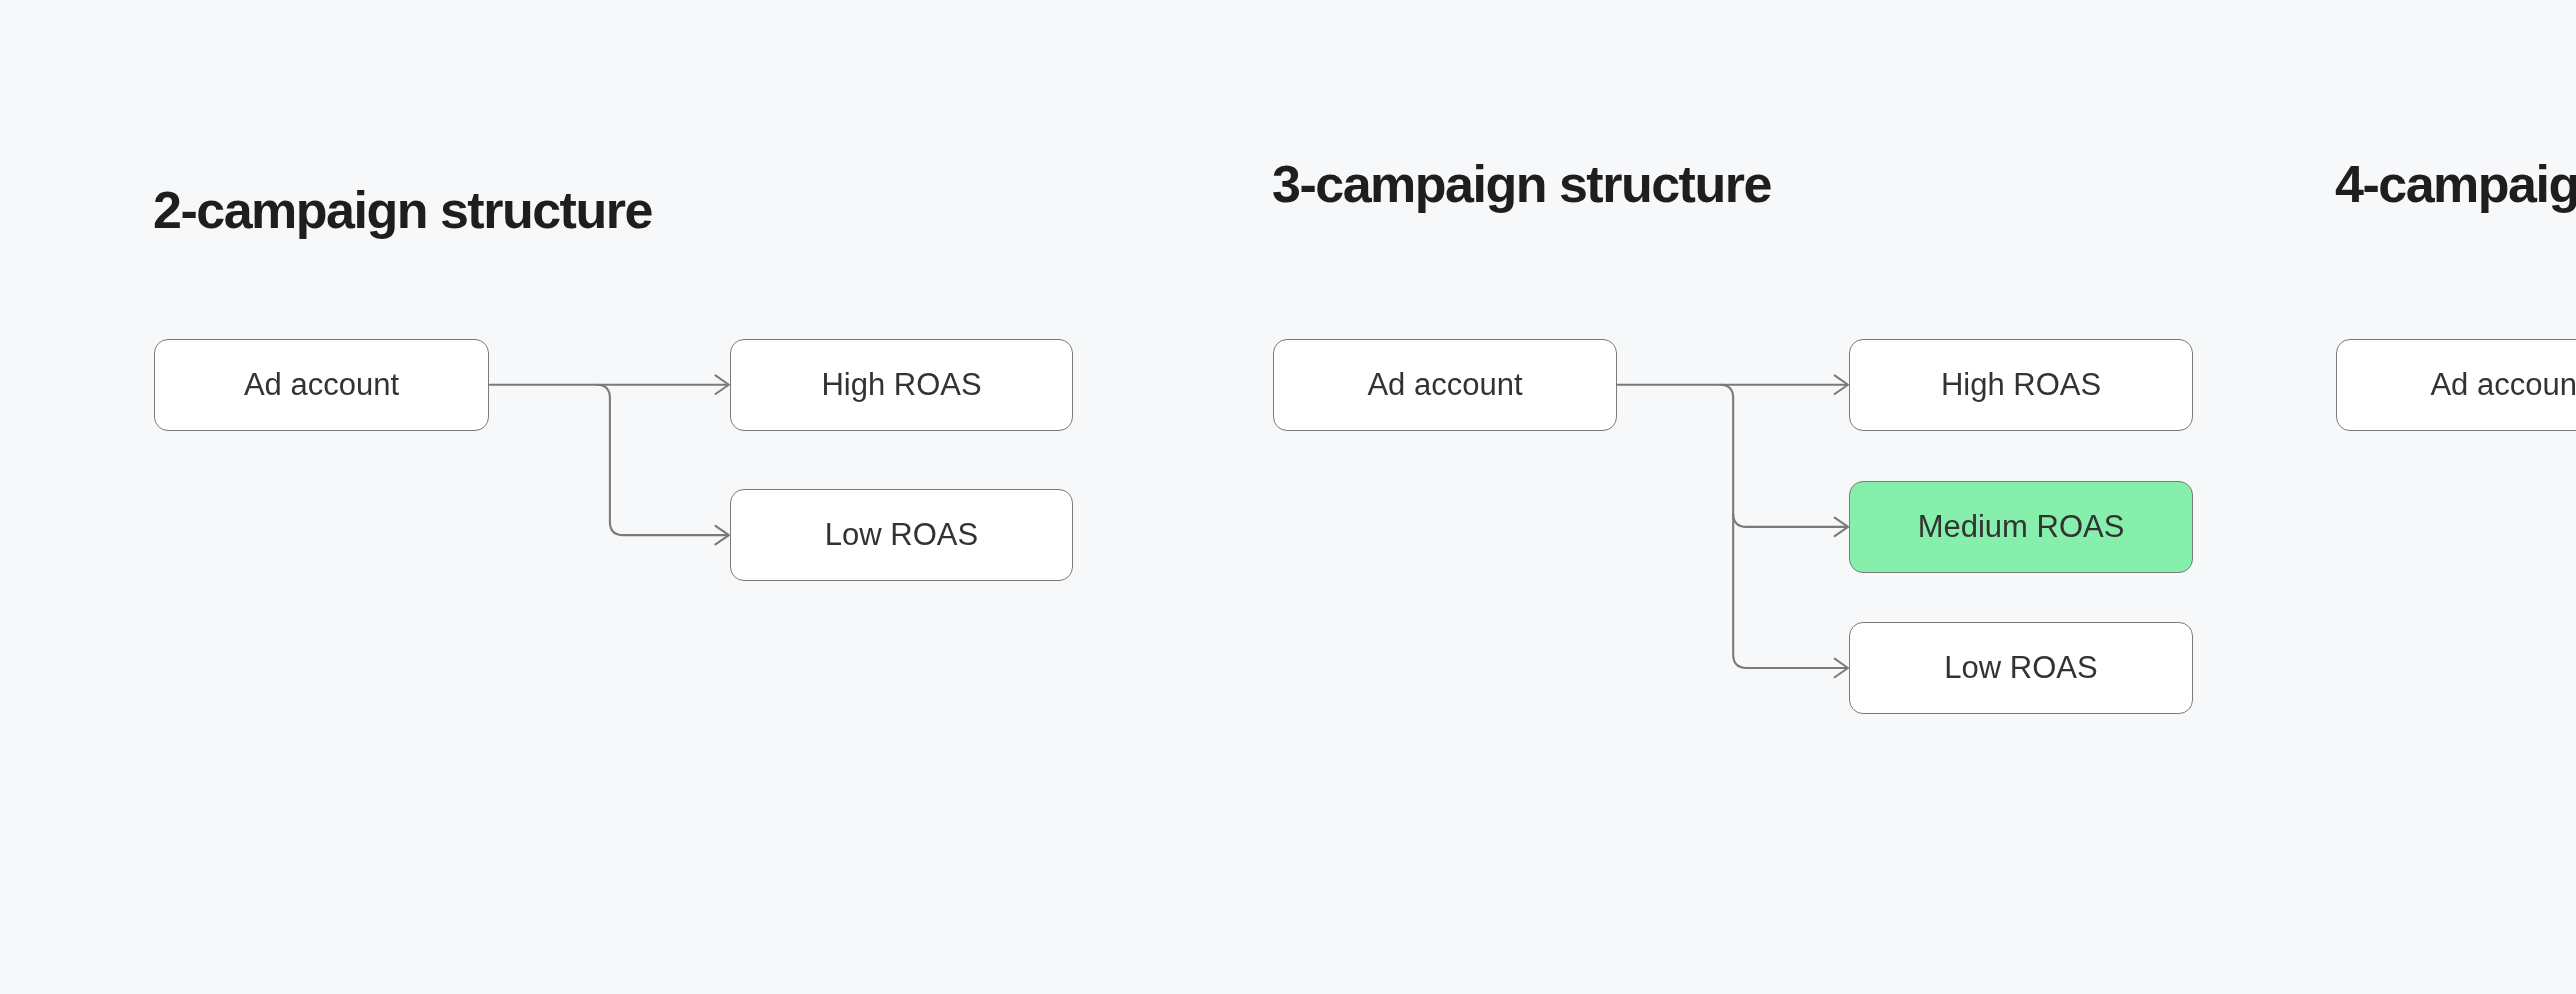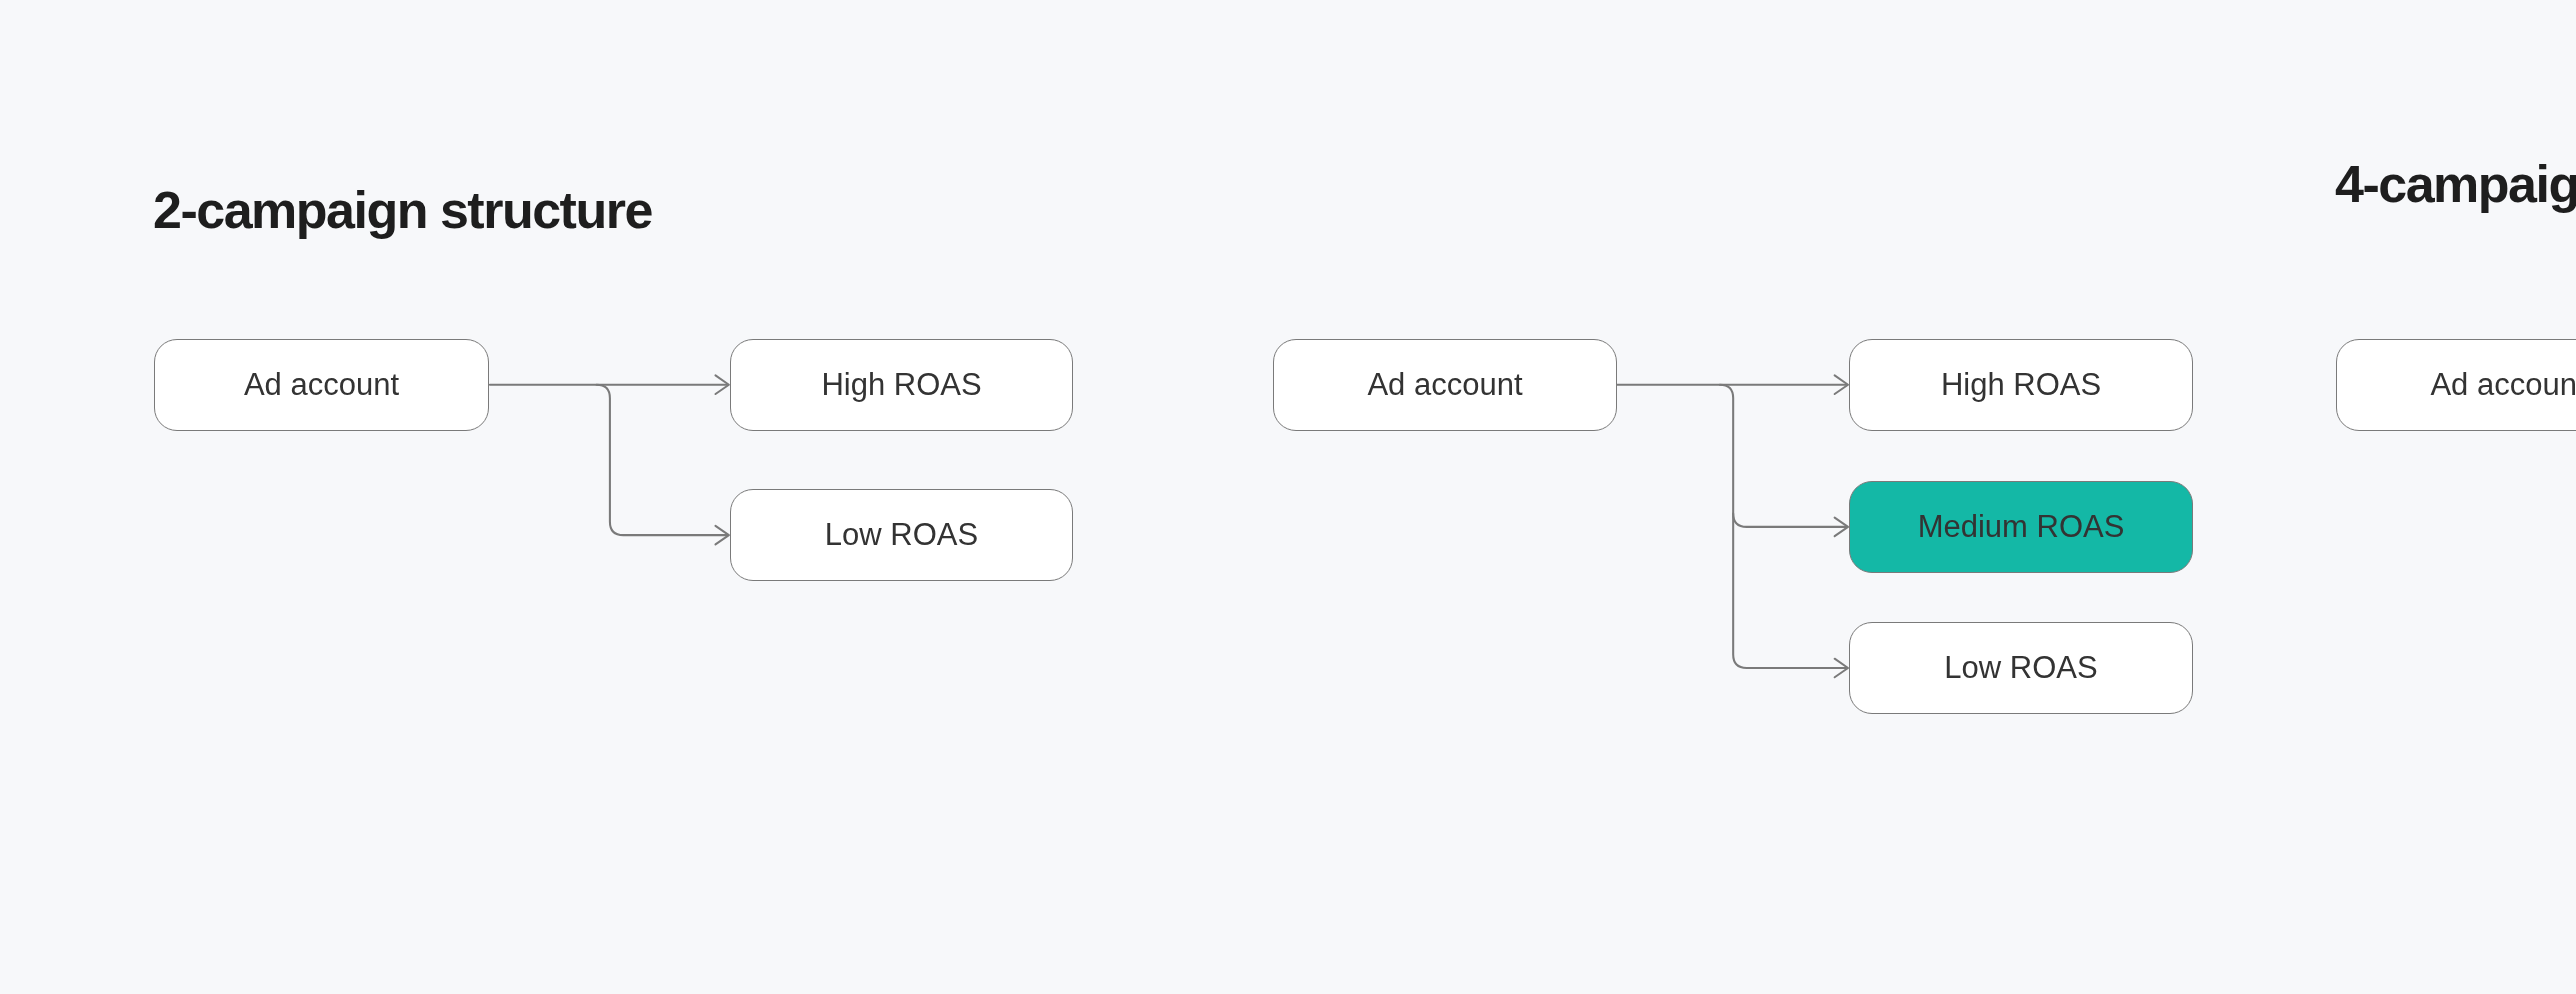--- a/index.html
+++ b/index.html
@@ -29,21 +29,21 @@
     font-weight: 700;
     line-height: 1;
     letter-spacing: -1.5px;
     white-space: nowrap;
   }
   .node {
     position: absolute;
     box-sizing: border-box;
     border-style: solid;
     border-width: 1.5px;
-    border-radius: 23px;
+    border-radius: 14px;
     display: flex;
     align-items: center;
     justify-content: center;
     font-size: 31px;
     font-weight: 400;
     white-space: nowrap;
   }
 </style>
 </head>
 <body>
@@ -66,20 +66,21 @@
       <path d="M 5624 1553 L 5650 1571 L 5624 1589" fill="none" stroke="#7a7a7a" stroke-width="4" stroke-linecap="round" stroke-linejoin="round"></path>
       <path d="M 5427 997 Q 5427 1023 5453 1023 H 5646" fill="none" stroke="#7a7a7a" stroke-width="4" stroke-linecap="round" stroke-linejoin="round"></path>
       <path d="M 5624 1005 L 5650 1023 L 5624 1041" fill="none" stroke="#7a7a7a" stroke-width="4" stroke-linecap="round" stroke-linejoin="round"></path>
       <path d="M 5427 1271 Q 5427 1297 5453 1297 H 5646" fill="none" stroke="#7a7a7a" stroke-width="4" stroke-linecap="round" stroke-linejoin="round"></path>
       <path d="M 5624 1279 L 5650 1297 L 5624 1315" fill="none" stroke="#7a7a7a" stroke-width="4" stroke-linecap="round" stroke-linejoin="round"></path>
     </svg>
 <div class="diagram-title" style="left: 153px; top: 158px; color: rgb(30, 30, 30); margin-top: 26px;">2-campaign structure</div>
     <div class="node" style="left: 154px; top: 339px; width: 335px; height: 92px; background: rgb(255, 255, 255); border-color: rgb(122, 122, 122); color: rgb(51, 51, 51);">Ad account</div>
     <div class="node" style="left: 730px; top: 339px; width: 343px; height: 92px; background: rgb(255, 255, 255); border-color: rgb(122, 122, 122); color: rgb(51, 51, 51);">High ROAS</div>
     <div class="node" style="left: 730px; top: 489px; width: 343px; height: 92px; background: rgb(255, 255, 255); border-color: rgb(122, 122, 122); color: rgb(51, 51, 51);">Low ROAS</div>
+    <div class="diagram-title" style="left: 1272px; top: 158px; color: rgb(30, 30, 30);">3-campaign structure</div>
     <div class="node" style="left: 1273px; top: 339px; width: 344px; height: 92px; background: rgb(255, 255, 255); border-color: rgb(122, 122, 122); color: rgb(51, 51, 51);">Ad account</div>
     <div class="node" style="left: 1849px; top: 339px; width: 344px; height: 92px; background: rgb(255, 255, 255); border-color: rgb(122, 122, 122); color: rgb(51, 51, 51);">High ROAS</div>
-    <div class="node" style="left: 1849px; top: 481px; width: 344px; height: 92px; background: #14b8a6; border-color: rgb(122, 122, 122); color: rgb(51, 51, 51);">Medium ROAS</div>
+    <div class="node" style="left: 1849px; top: 481px; width: 344px; height: 92px; background: #86efac; border-color: rgb(122, 122, 122); color: rgb(51, 51, 51);">Medium ROAS</div>
     <div class="node" style="left: 1849px; top: 622px; width: 344px; height: 92px; background: rgb(255, 255, 255); border-color: rgb(122, 122, 122); color: rgb(51, 51, 51);">Low ROAS</div>
     <div class="diagram-title" style="left: 2335px; top: 158px; color: rgb(30, 30, 30);">4-campaign structure</div>
     <div class="node" style="left: 2336px; top: 339px; width: 344px; height: 92px; background: rgb(255, 255, 255); border-color: rgb(122, 122, 122); color: rgb(51, 51, 51);">Ad account</div>
   </div>
 
 
 </body></html>

